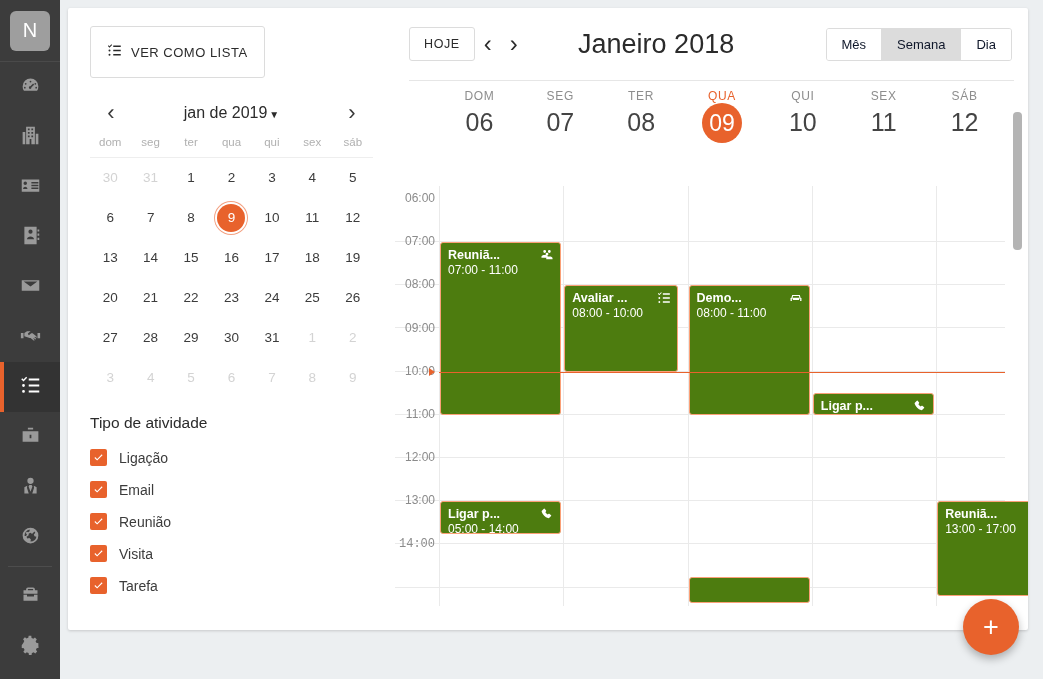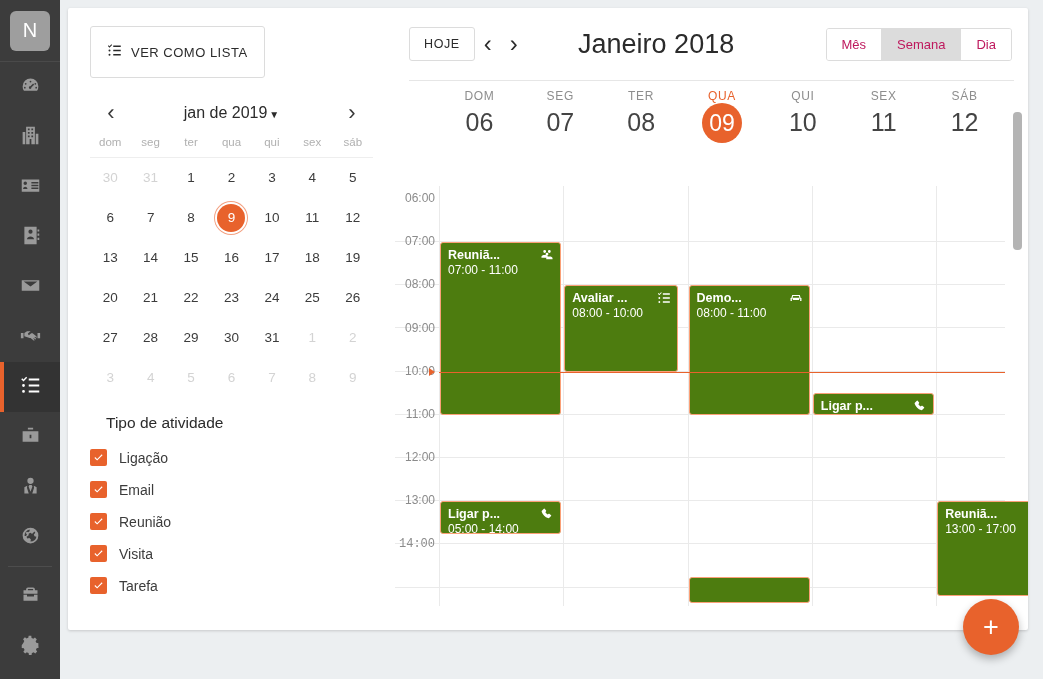--- a/index.html
+++ b/index.html
@@ -75,21 +75,21 @@
     cursor: pointer;
   }
   table.mini td.muted { color: #d3d3d3; }
   table.mini td .sel {
     display: inline-flex; align-items: center; justify-content: center;
     width: 28px; height: 28px; border-radius: 50%;
     background: #e8622c; color: #fff;
     box-shadow: 0 0 0 2px #fff, 0 0 0 3px #f3a182;
   }
 
-  .filter-title { font-size: 15.5px; color: #2b2b2b; margin: 16px 0 10px 16px; }
+  .filter-title { font-size: 15.5px; color: #2b2b2b; margin: 16px 0 10px 0; }
   .filter-row { display: flex; align-items: center; gap: 12px; height: 32px; cursor: pointer; }
   .cbx {
     width: 17px; height: 17px; border-radius: 2px; background: #e8622c;
     display: flex; align-items: center; justify-content: center; flex: 0 0 17px;
   }
   .cbx svg { width: 11px; height: 11px; stroke: #fff; stroke-width: 2.4; fill: none; }
   .filter-label { font-size: 14px; color: #3c3c3c; }
 
   
   #calpanel { flex: 1 1 auto; position: relative; }
@@ -99,21 +99,21 @@
   .today-btn {
     border: 1px solid #dcdcdc; background: #fff; border-radius: 3px;
     padding: 9px 14px; font-size: 12.5px; letter-spacing: .6px; color: #2b2b2b; cursor: pointer;
   }
   .nav-arrow { font-size: 24px; color: #2b2b2b; cursor: pointer; padding: 0 9px; line-height: 1; }
   .cal-title {
     flex: 1 1 auto; text-align: center; font-size: 27px; color: #2b2b2b; font-weight: normal;
     padding-right: 40px;
   }
   .viewsw { display: flex; border: 1px solid #dcdcdc; border-radius: 3px; overflow: hidden; }
-  .viewsw div { padding: 8px 15px; font-size: 13px; color: #be185d; cursor: pointer; background: #fff; }
+  .viewsw div { padding: 8px 15px; font-size: 13px; color: #0f172a; cursor: pointer; background: #fff; }
   .viewsw div + div { border-left: 1px solid #dcdcdc; }
   .viewsw div.active { background: #dcdcdc; }
 
   .cal-sep { height: 1px; background: #e6e6e6; margin: 0 14px; }
 
   .dayhead { display: flex; height: 72px; padding-left: 44px; padding-right: 23px; }
   .dayhead .dcol { flex: 1 1 0; text-align: center; padding-top: 8px; }
   .dayhead .dname { font-size: 12px; color: #8d8d8d; letter-spacing: .7px; }
   .dayhead .dnum { font-size: 25px; color: #444; margin-top: 5px; }
   .dayhead .dcol.today .dname { color: #e8622c; }

